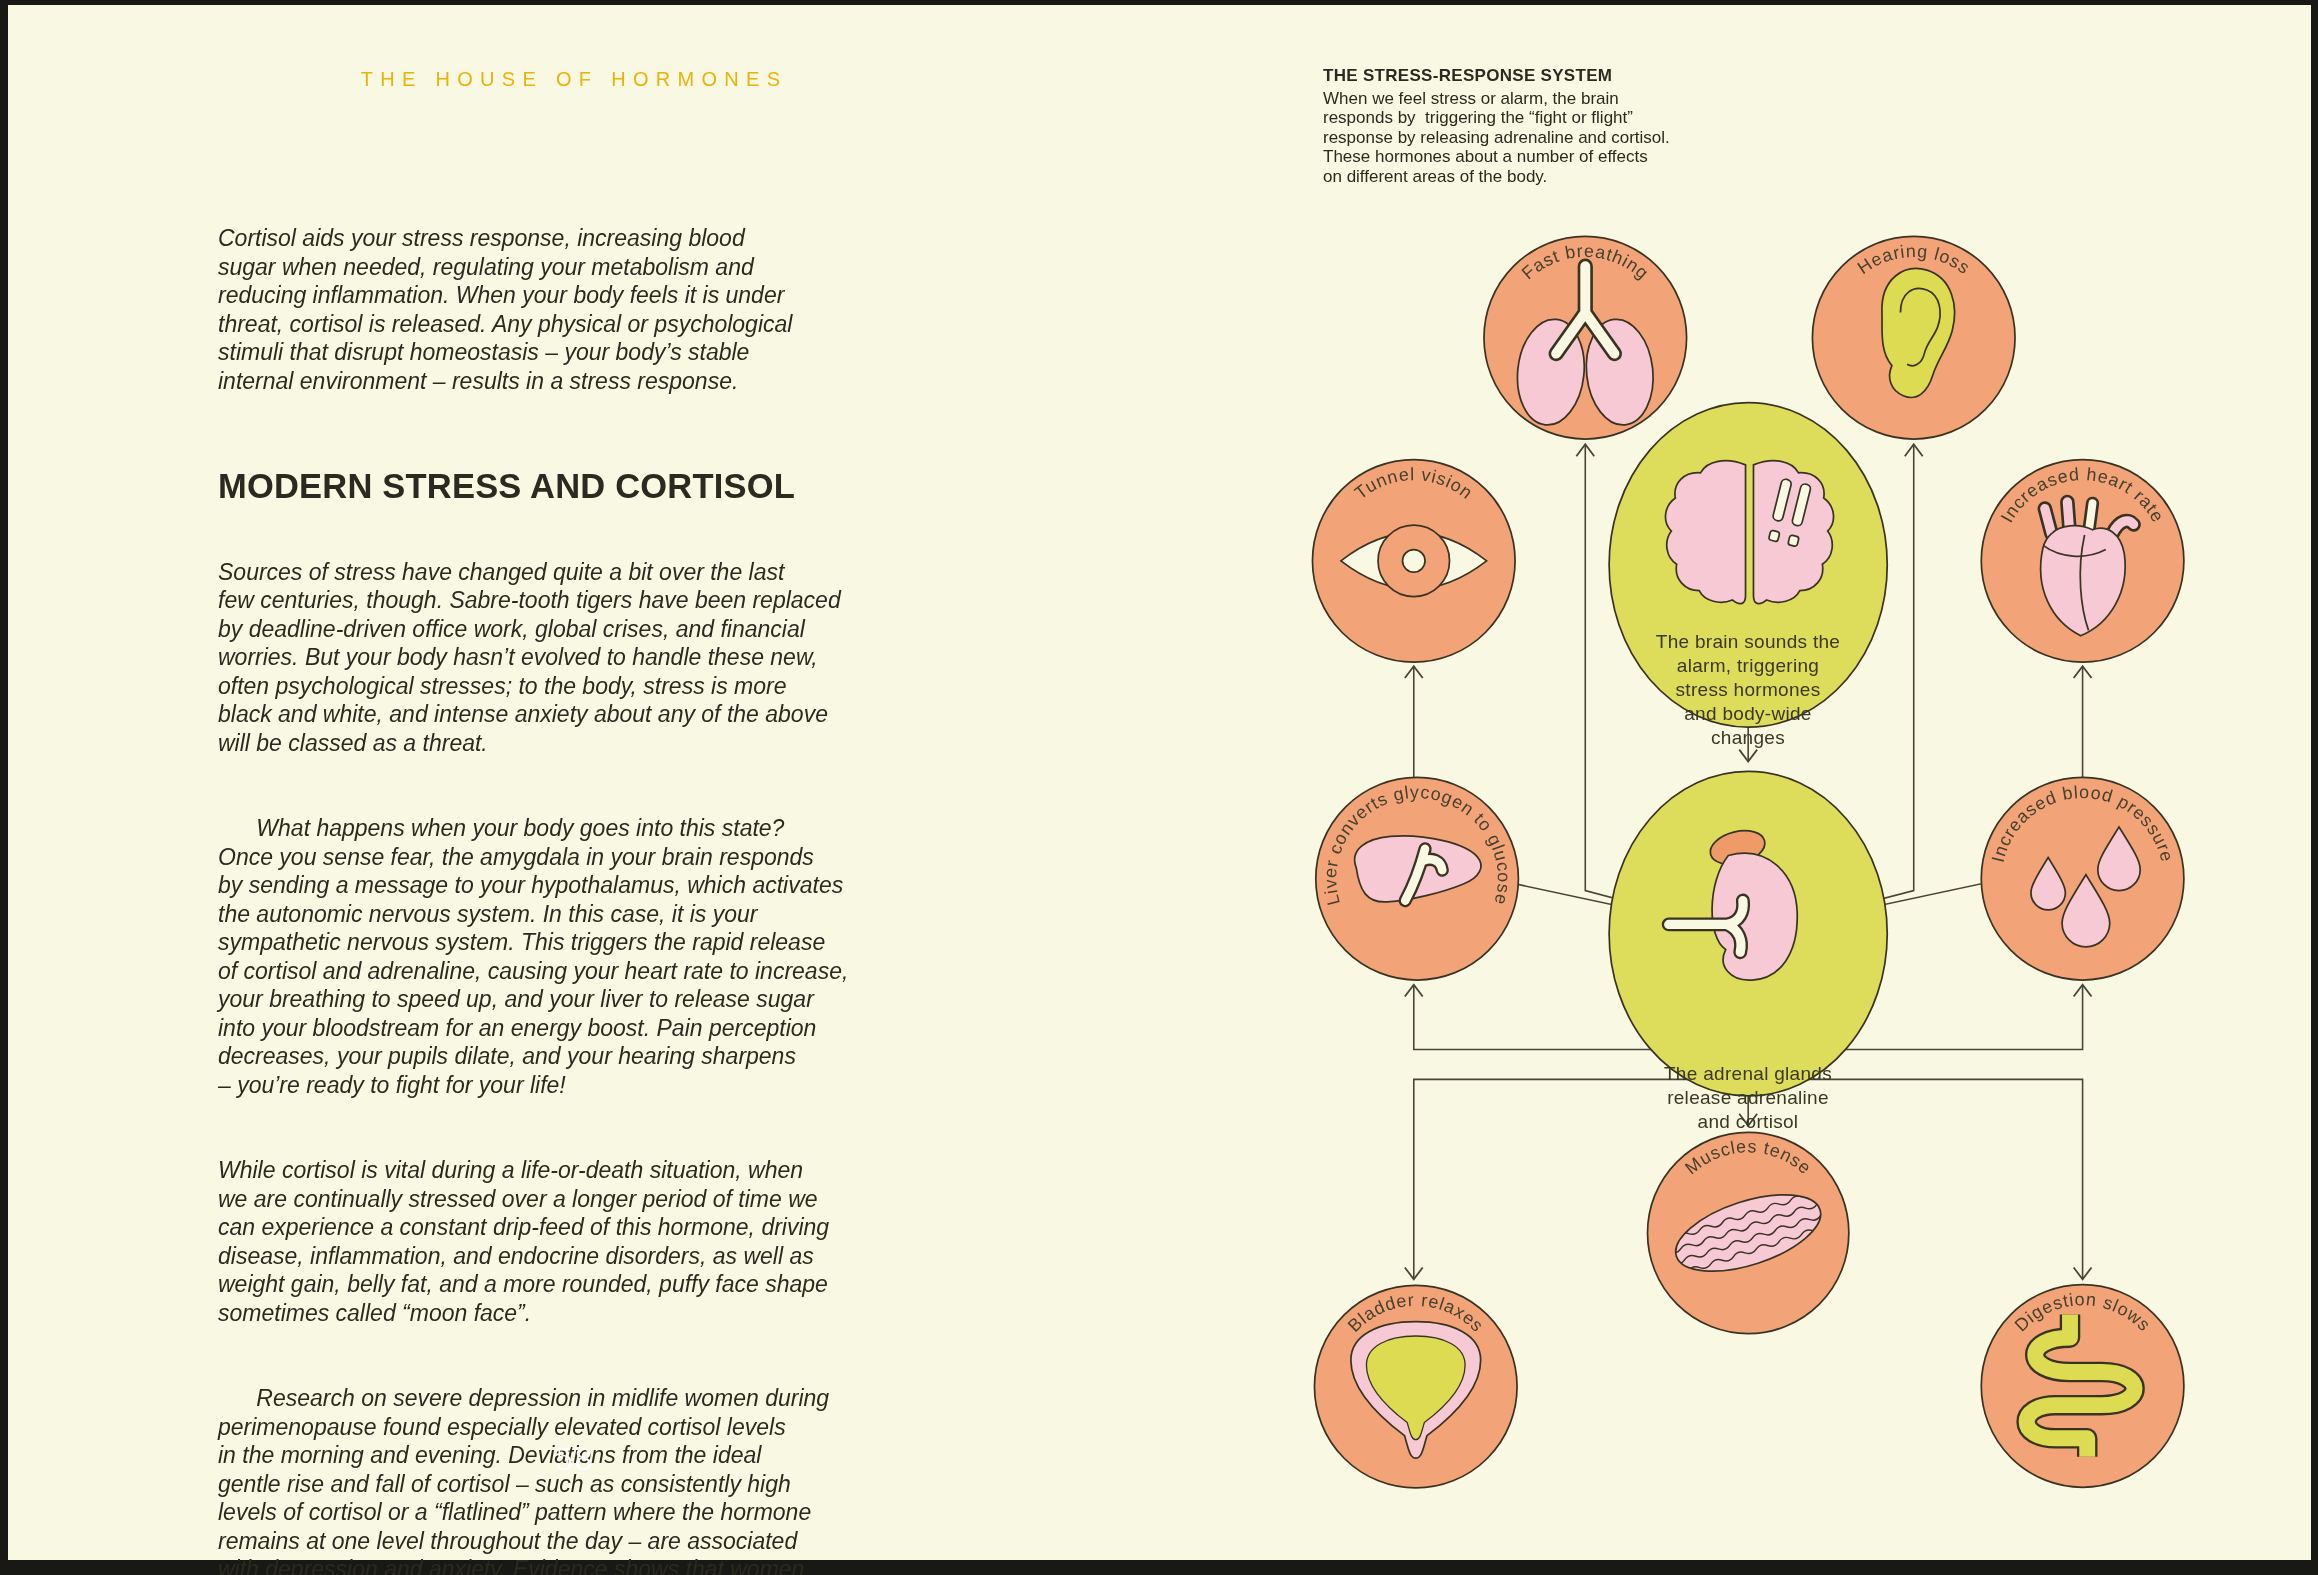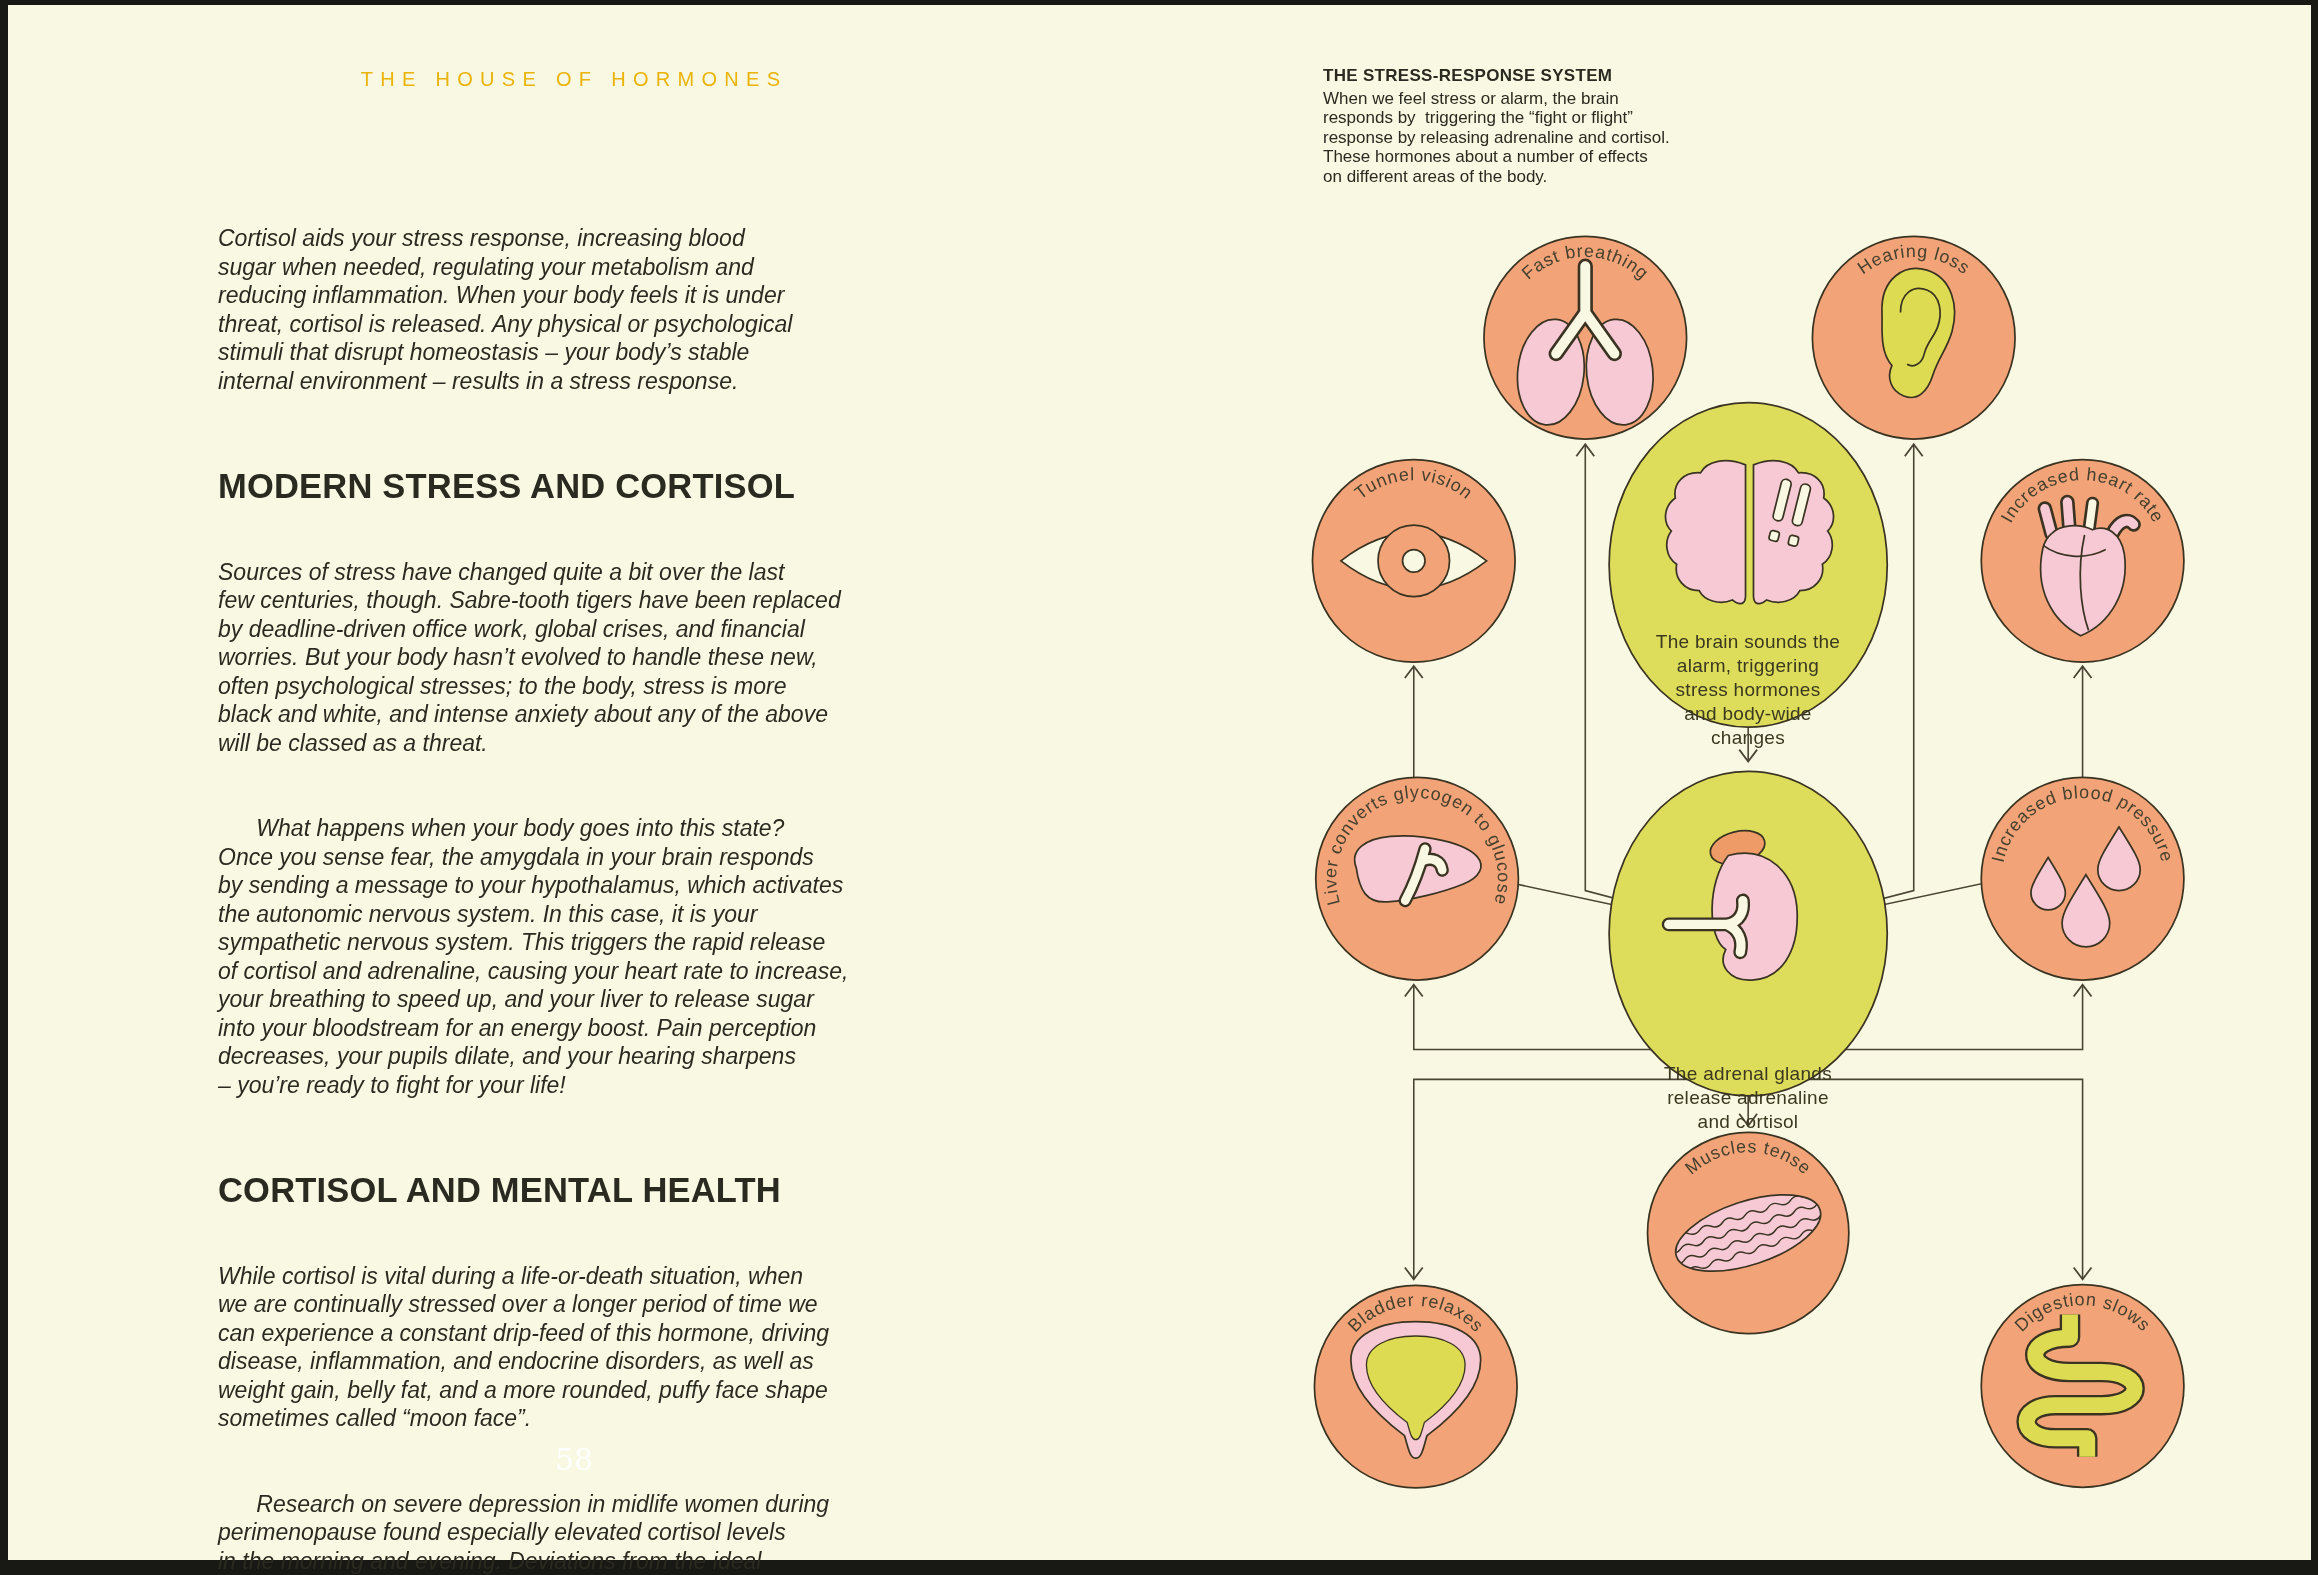--- a/index.html
+++ b/index.html
@@ -74,21 +74,20 @@
     <p class="para">      What happens when your body goes into this state?
 Once you sense fear, the amygdala in your brain responds
 by sending a message to your hypothalamus, which activates
 the autonomic nervous system. In this case, it is your
 sympathetic nervous system. This triggers the rapid release
 of cortisol and adrenaline, causing your heart rate to increase,
 your breathing to speed up, and your liver to release sugar
 into your bloodstream for an energy boost. Pain perception
 decreases, your pupils dilate, and your hearing sharpens
 – you’re ready to fight for your life!</p>
-    <h2 class="section-heading">CORTISOL AND MENTAL HEALTH</h2>
     <p class="para">While cortisol is vital during a life-or-death situation, when
 we are continually stressed over a longer period of time we
 can experience a constant drip-feed of this hormone, driving
 disease, inflammation, and endocrine disorders, as well as
 weight gain, belly fat, and a more rounded, puffy face shape
 sometimes called “moon face”.</p>
     <p class="para">      Research on severe depression in midlife women during
 perimenopause found especially elevated cortisol levels
 in the morning and evening. Deviations from the ideal
 gentle rise and fall of cortisol – such as consistently high

